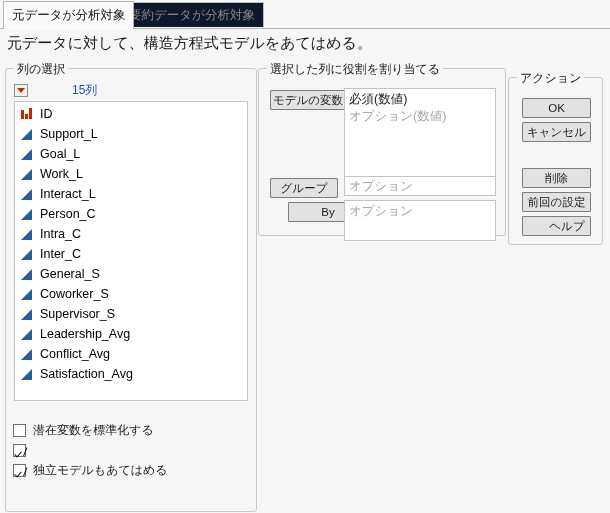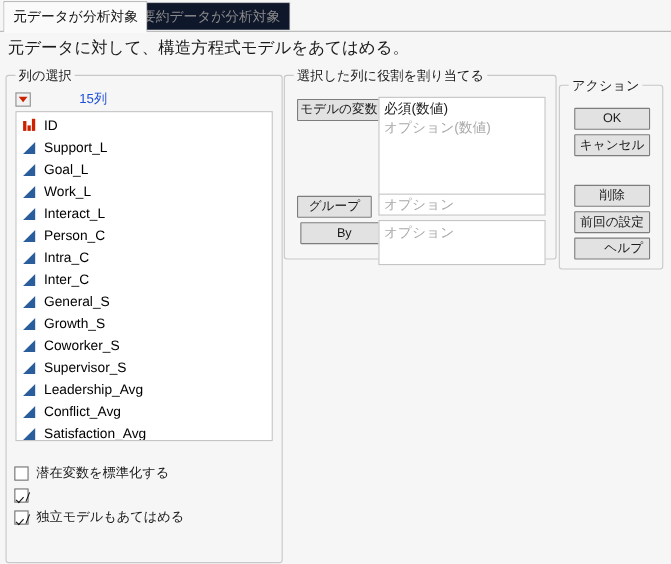--- a/index.html
+++ b/index.html
@@ -197,21 +197,21 @@
     line-height: 17px;
     white-space: nowrap;
   }
   .rf-required { color: #1a1a1a; }
   .rf-optional { color: #a9a9a9; }
 
   #btn-model { left: 11px;  top: 21px; width: 76px; }
   #fld-model { left: 85px;  top: 19px; width: 152px; height: 92px; }
   #btn-group { left: 11px;  top: 109px; width: 68px; }
   #fld-group { left: 85px;  top: 107px; width: 152px; height: 20px; padding-top: 1px; }
-  #btn-by    { left: 14px;  top: 133px; width: 80px; }
+  #btn-by    { left: 29px;  top: 133px; width: 80px; }
   #fld-by    { left: 85px;  top: 131px; width: 152px; height: 41px; }
 
   
   .actbtn {
     position: absolute;
     box-sizing: border-box;
     background: #e2e2e2;
     border: 1px solid #7d7d7d;
     font-size: 11.5px;
     color: #1a1a1a;
@@ -344,26 +344,20 @@
         <span class="colicon">
           <span class="icon-cont"></span>
         </span>
         <span>Inter_C</span>
       </div>
       <div class="colrow">
         <span class="colicon">
           <span class="icon-cont"></span>
         </span>
         <span>General_S</span>
-      </div>
-      <div class="colrow">
-        <span class="colicon">
-          <span class="icon-cont"></span>
-        </span>
-        <span>Growth_S</span>
       </div>
       <div class="colrow">
         <span class="colicon">
           <span class="icon-cont"></span>
         </span>
         <span>Coworker_S</span>
       </div>
       <div class="colrow">
         <span class="colicon">
           <span class="icon-cont"></span>

